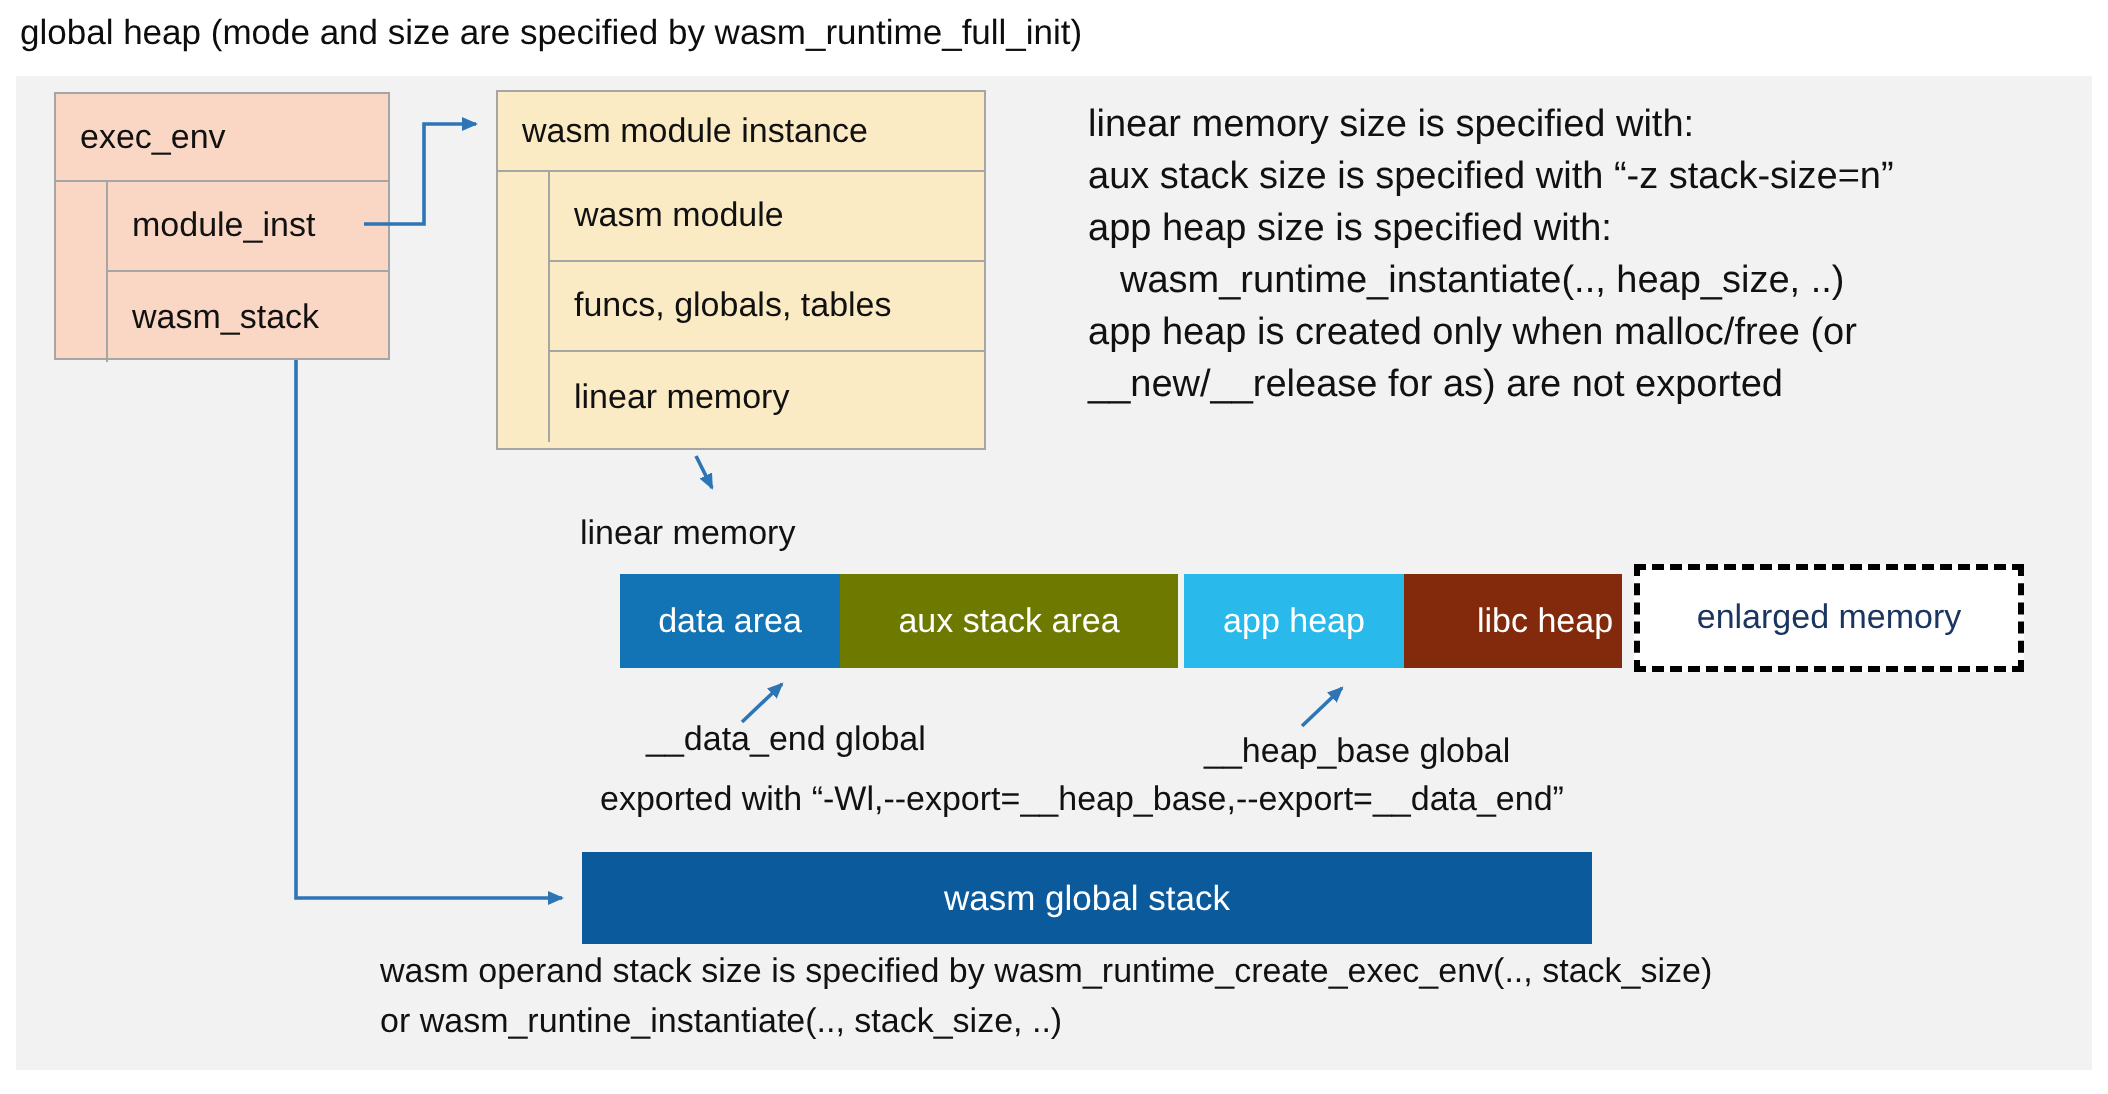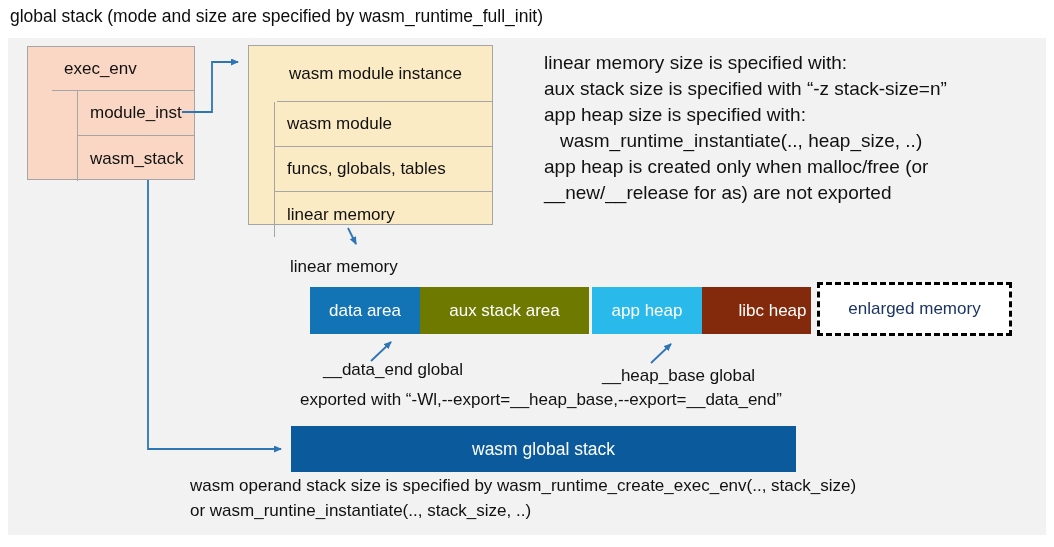--- a/index.html
+++ b/index.html
@@ -8,27 +8,27 @@
   .title { position:absolute; left:10px; top:6px; font-size:17.5px; color:#0d0d0d; }
   .panel { position:absolute; left:8px; top:38px; width:1038px; height:497px; background:#F2F2F2; }
 
   
   .tbox { position:absolute; border:1px solid #A5A5A5; }
   .tbox .hdr { display:flex; align-items:center; padding-left:12px; font-size:17px; border-bottom:1px solid #A5A5A5; }
   .tbox .row { margin-left:25px; border-left:1px solid #A5A5A5; border-bottom:1px solid #A5A5A5;
                display:flex; align-items:center; padding-left:12px; font-size:17px; }
   .tbox .row:last-child { border-bottom:none; }
 
-  .exec-box { left:27px; top:46px; width:168px; height:134px; background:#FAD7C4;padding-left:24px; }
+  .exec-box { left:27px; top:46px; width:168px; height:134px; background:#FAD7C4; }
   .exec-box .hdr { height:44px; }
   .exec-box .row { height:45px; }
   .exec-box .row:first-of-type { height:44px; }
 
   .inst-box { left:248px; top:45px; width:245px; height:180px; background:#FBEBC5; }
-  .inst-box .hdr { height:56px;margin-left:28px; }
+  .inst-box .hdr { height:40px; }
   .inst-box .row { height:45px; }
 
   
   .notes { position:absolute; left:544px; top:50px; width:505px; font-size:19px; line-height:26px; }
   .notes .line { white-space:nowrap; }
   .notes .indent { padding-left:16px; }
 
   
   .lm-label { position:absolute; left:290px; top:257px; font-size:17px; }
   .seg { position:absolute; top:287px; height:47px; display:flex; align-items:center; justify-content:center;
@@ -52,21 +52,21 @@
   .footer { position:absolute; left:190px; top:474px; font-size:17px; line-height:24.5px; }
   .footer .line { white-space:nowrap; }
 
   svg.wires { position:absolute; left:0; top:0; width:1054px; height:547px; pointer-events:none; }
 </style>
 </head>
 <body>
 
 <div class="stage">
 
-  <div class="title">global stack (mode and size are specified by wasm_runtime_full_init)</div>
+  <div class="title">global heap (mode and size are specified by wasm_runtime_full_init)</div>
 
   <div class="panel"></div>
 
   <div class="tbox exec-box">
     <div class="hdr">exec_env</div>
     <div class="row">module_inst</div>
     <div class="row">wasm_stack</div>
   </div>
 
   <div class="tbox inst-box">

